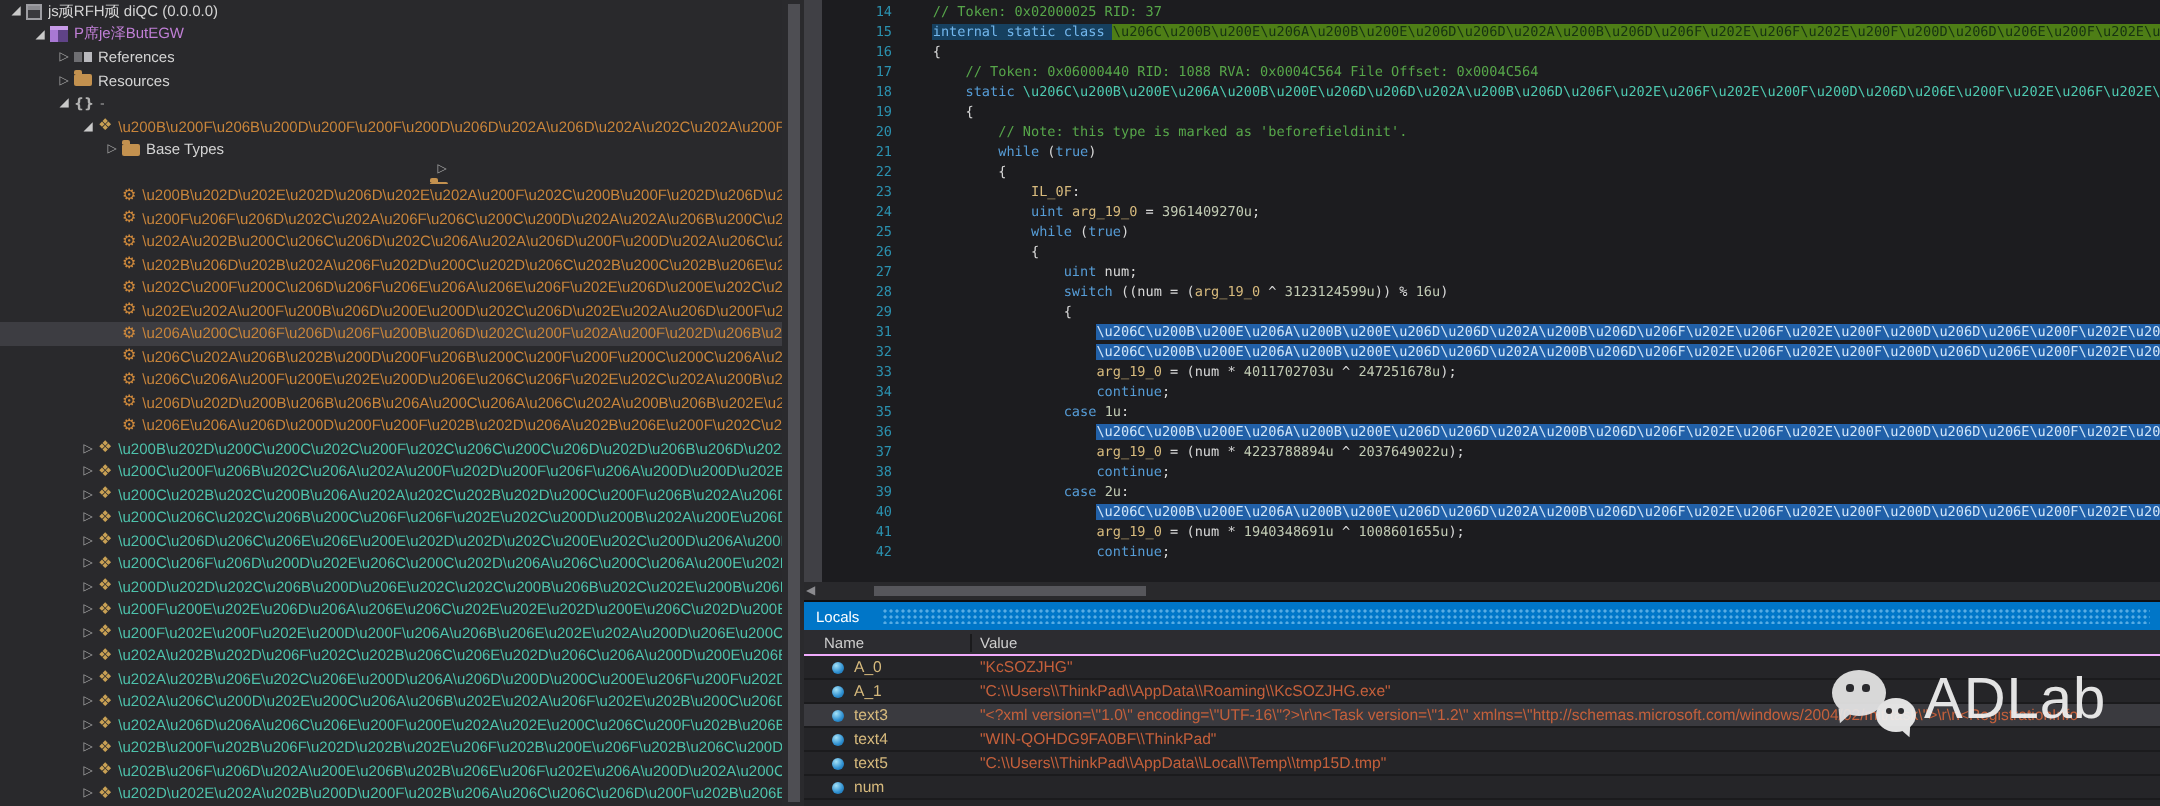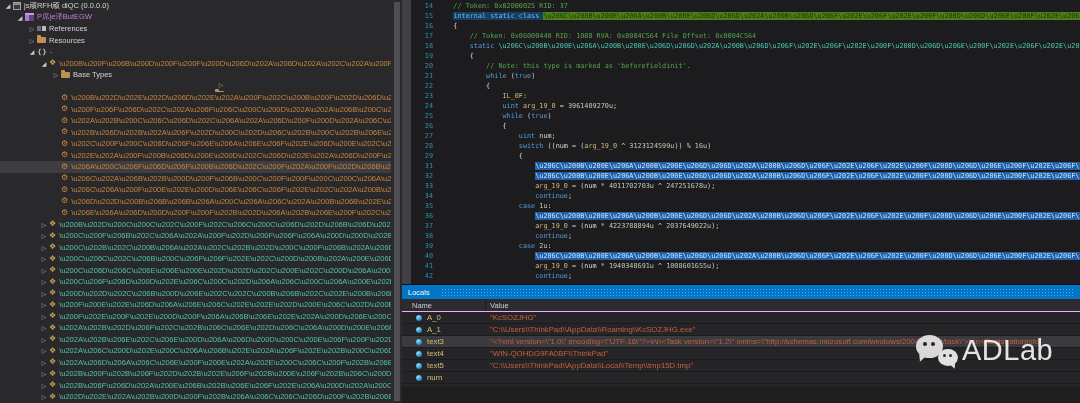--- a/index.html
+++ b/index.html
@@ -24,37 +24,37 @@
   .ttext{overflow:hidden;text-overflow:clip;}
   .c-plain{color:#D4D4D4;} .c-mod{color:#C07FD6;} .c-org{color:#C9853B;} .c-teal{color:#4EC3AC;} .c-dim{color:#9A9A9A;}
 
   
   .tree-sb{position:absolute;left:391px;top:0;width:11px;height:403px;background:#2A2A2D;}
   .tree-sb .thumb{position:absolute;left:3px;top:2px;width:6px;height:399px;background:#4E4E53;}
 
   
   .code{position:absolute;left:402px;top:0;width:678px;height:291px;background:#1C1C1F;overflow:hidden;}
   .glyph-margin{position:absolute;left:0;top:0;width:9px;height:291px;background:#404045;}
-  .clines{position:absolute;left:9px;top:1px;right:0;}
+  .clines{position:absolute;left:22px;top:1px;right:0;}
   .cline{height:10px;line-height:10px;display:flex;white-space:pre;font-family:"DejaVu Sans Mono",monospace;font-size:6.8px;overflow:hidden;}
   .lnum{flex:0 0 22px;text-align:right;color:#2B91AF;padding-right:4px;}
   .lcontent{flex:1 1 auto;overflow:hidden;color:#D8D8D8;}
   .s-kw{color:#569CD6;} .s-cm{color:#57A64A;} .s-num{color:#C2CBB4;} .s-pln{color:#D8D8D8;}
   .s-lbl{color:#D7BA7D;} .s-ty{color:#4EC9B0;}
   .s-kwsel{color:#72B6EC;background:#16405F;}
   .s-def{color:#173312;background:#4E7E16;}
   .s-ref{color:#CFE4F7;background:#2160A8;}
 
   
   .hsb{position:absolute;left:402px;top:291px;width:678px;height:9px;background:#29292C;}
   .hsb .arrow{position:absolute;left:1px;top:1px;font-size:6px;color:#8A8A8E;line-height:7px;font-family:"DejaVu Sans",sans-serif;}
   .hsb .thumb{position:absolute;left:35px;top:2px;width:136px;height:5px;background:#56565B;}
 
   
-  .locals{position:absolute;left:402px;top:284px;width:678px;height:103px;background:#252528;border-top:1px solid #0E0E10;box-sizing:border-box;}
+  .locals{position:absolute;left:402px;top:300px;width:678px;height:103px;background:#252528;border-top:1px solid #0E0E10;box-sizing:border-box;}
   .ltitle{height:14px;background:#0076C8;display:flex;align-items:center;color:#FFFFFF;font-size:7.5px;}
   .ltitle .cap{padding:0 6px;flex:0 0 auto;}
   .ltitle .grip{flex:1 1 auto;height:8px;margin:0 5px;background-image:radial-gradient(#57ACE4 0.7px,transparent 0.9px);background-size:3px 3px;}
   .lheader{height:12px;background:#2C2C30;display:flex;align-items:center;font-size:7.5px;color:#CFCFCF;border-bottom:1px solid #f0abfc;}
   .lheader .hname{flex:0 0 84px;padding-left:10px;border-right:1px solid #1A1A1C;box-sizing:border-box;}
   .lheader .hvalue{flex:1;padding-left:4px;}
   .lrow{height:11px;display:flex;align-items:center;font-size:7.8px;border-bottom:1px solid #1B1B1D;white-space:nowrap;overflow:hidden;}
   .lrow.sel{background:#3A3A3F;}
   .lrow .nc{flex:0 0 84px;display:flex;align-items:center;overflow:hidden;box-sizing:border-box;padding-left:14px;}
   .lrow .vc{flex:1;padding-left:4px;overflow:hidden;text-overflow:clip;}

